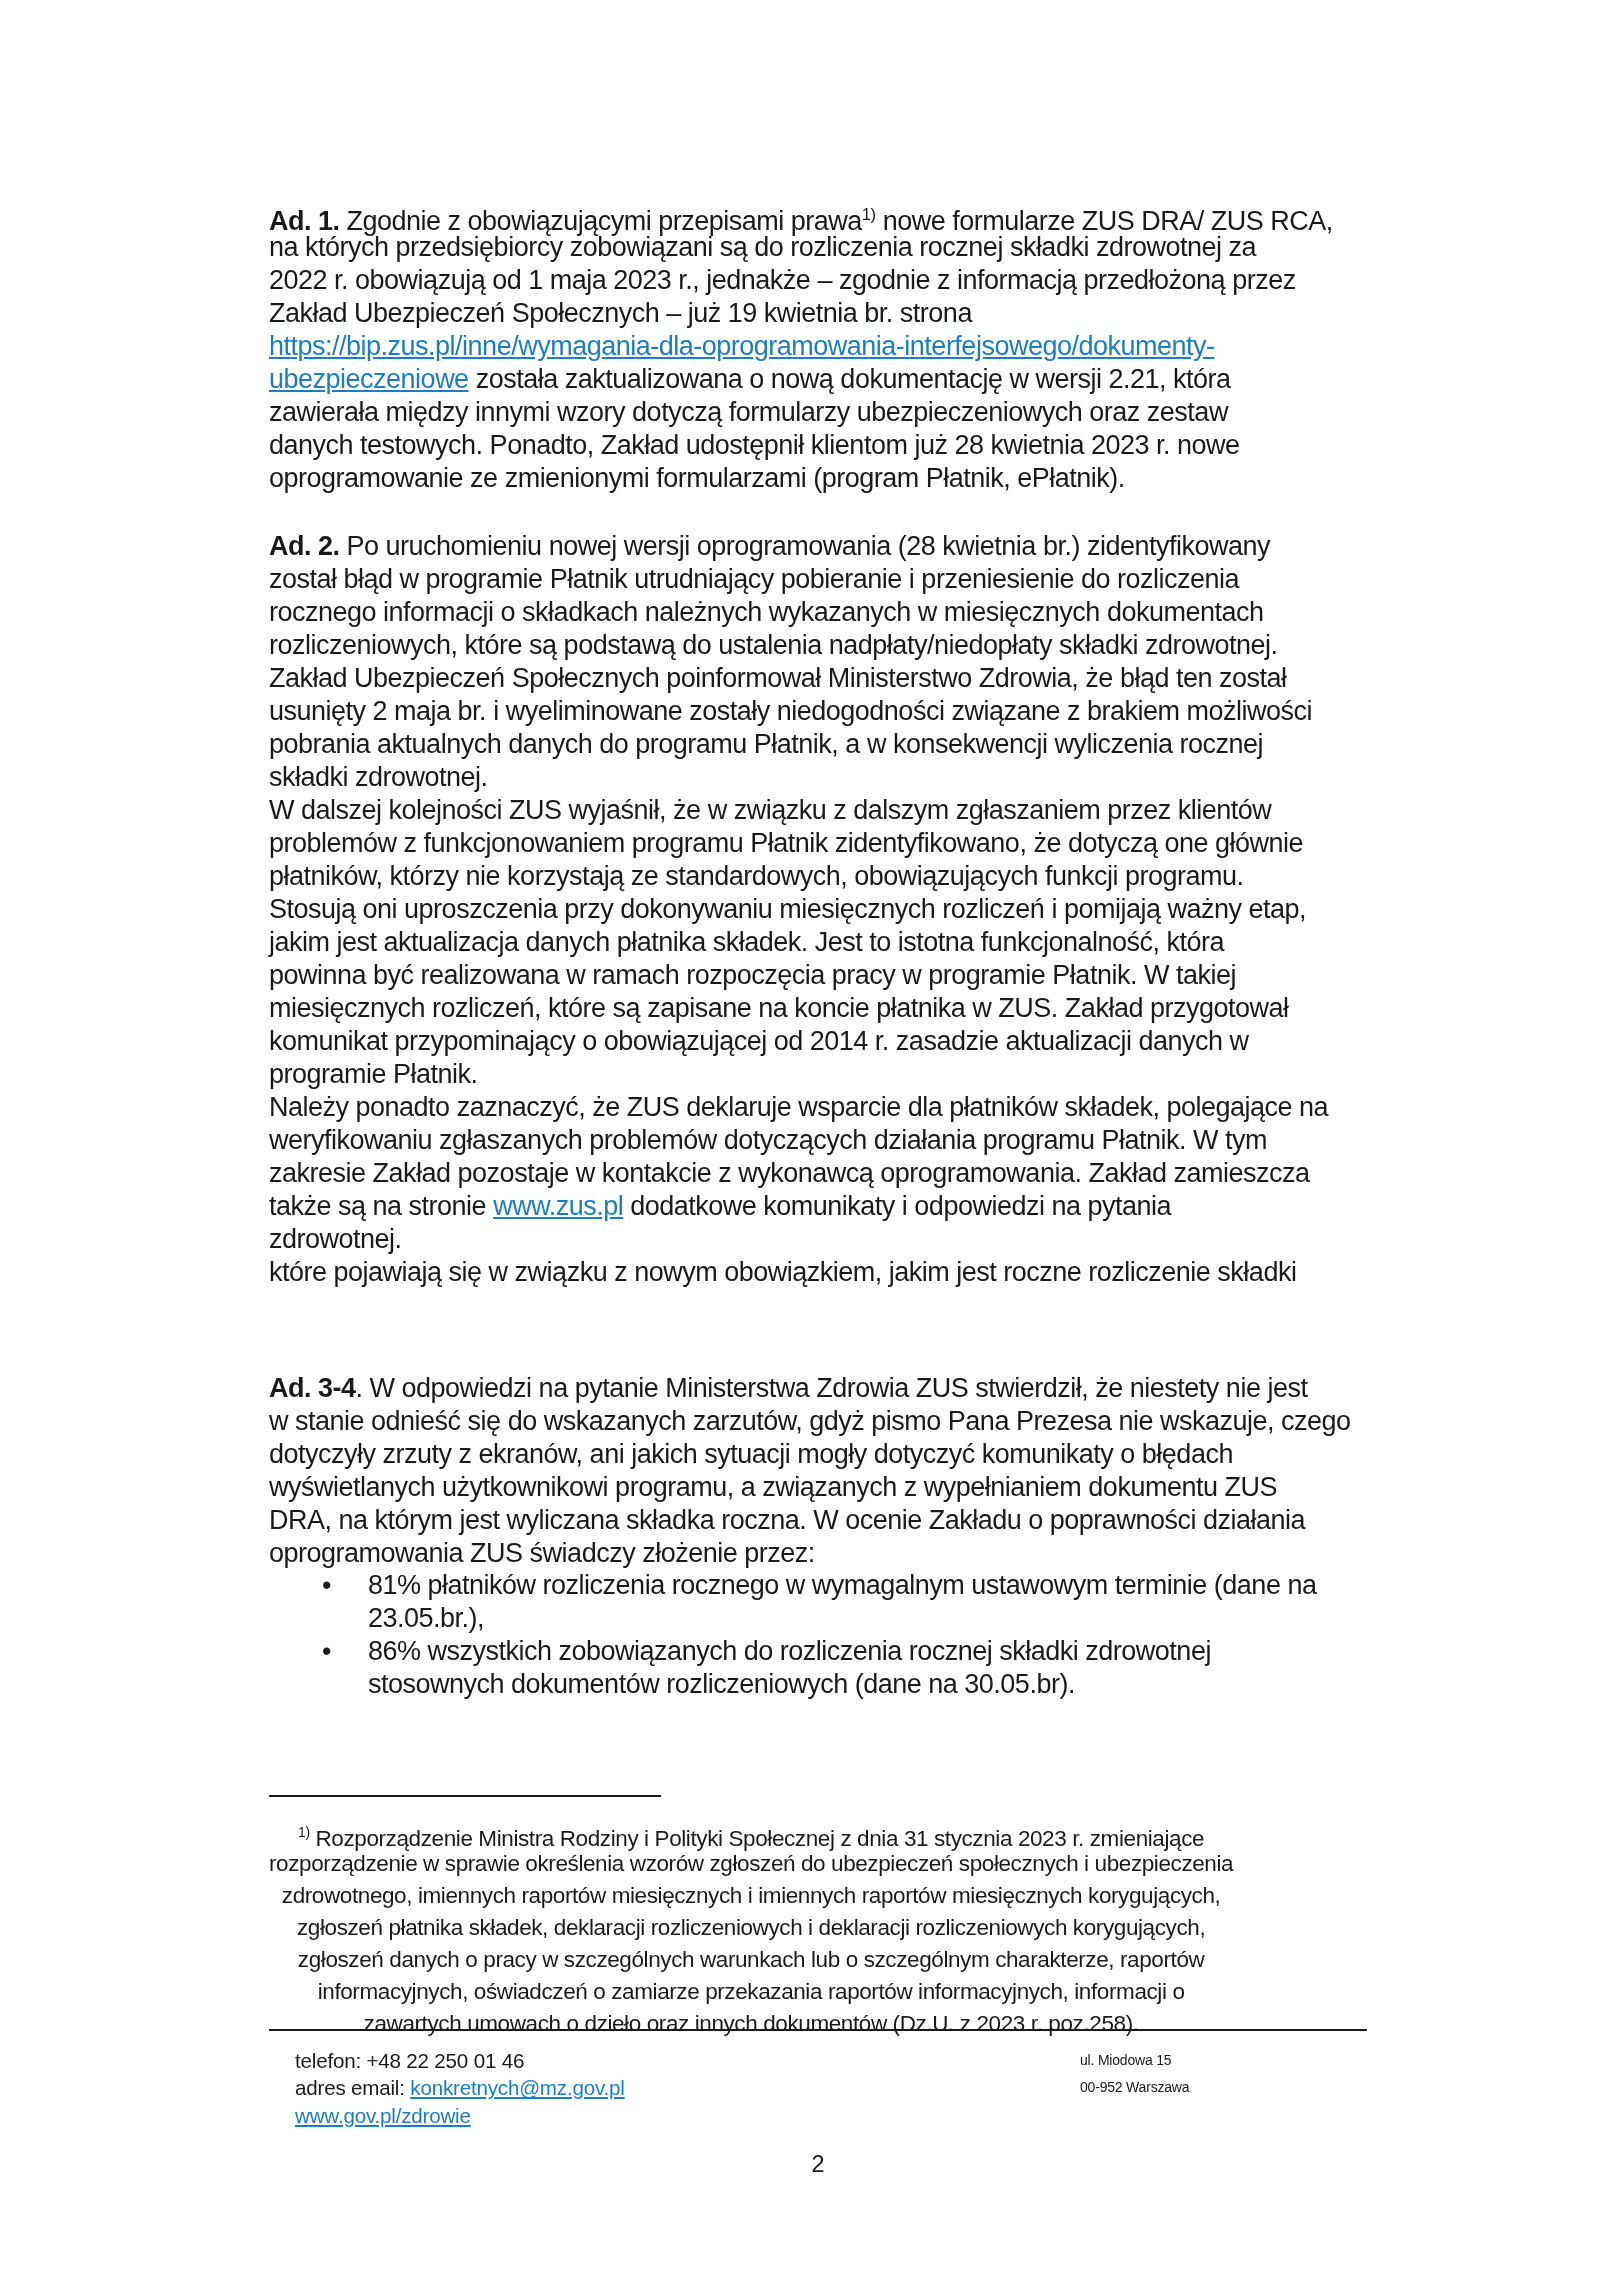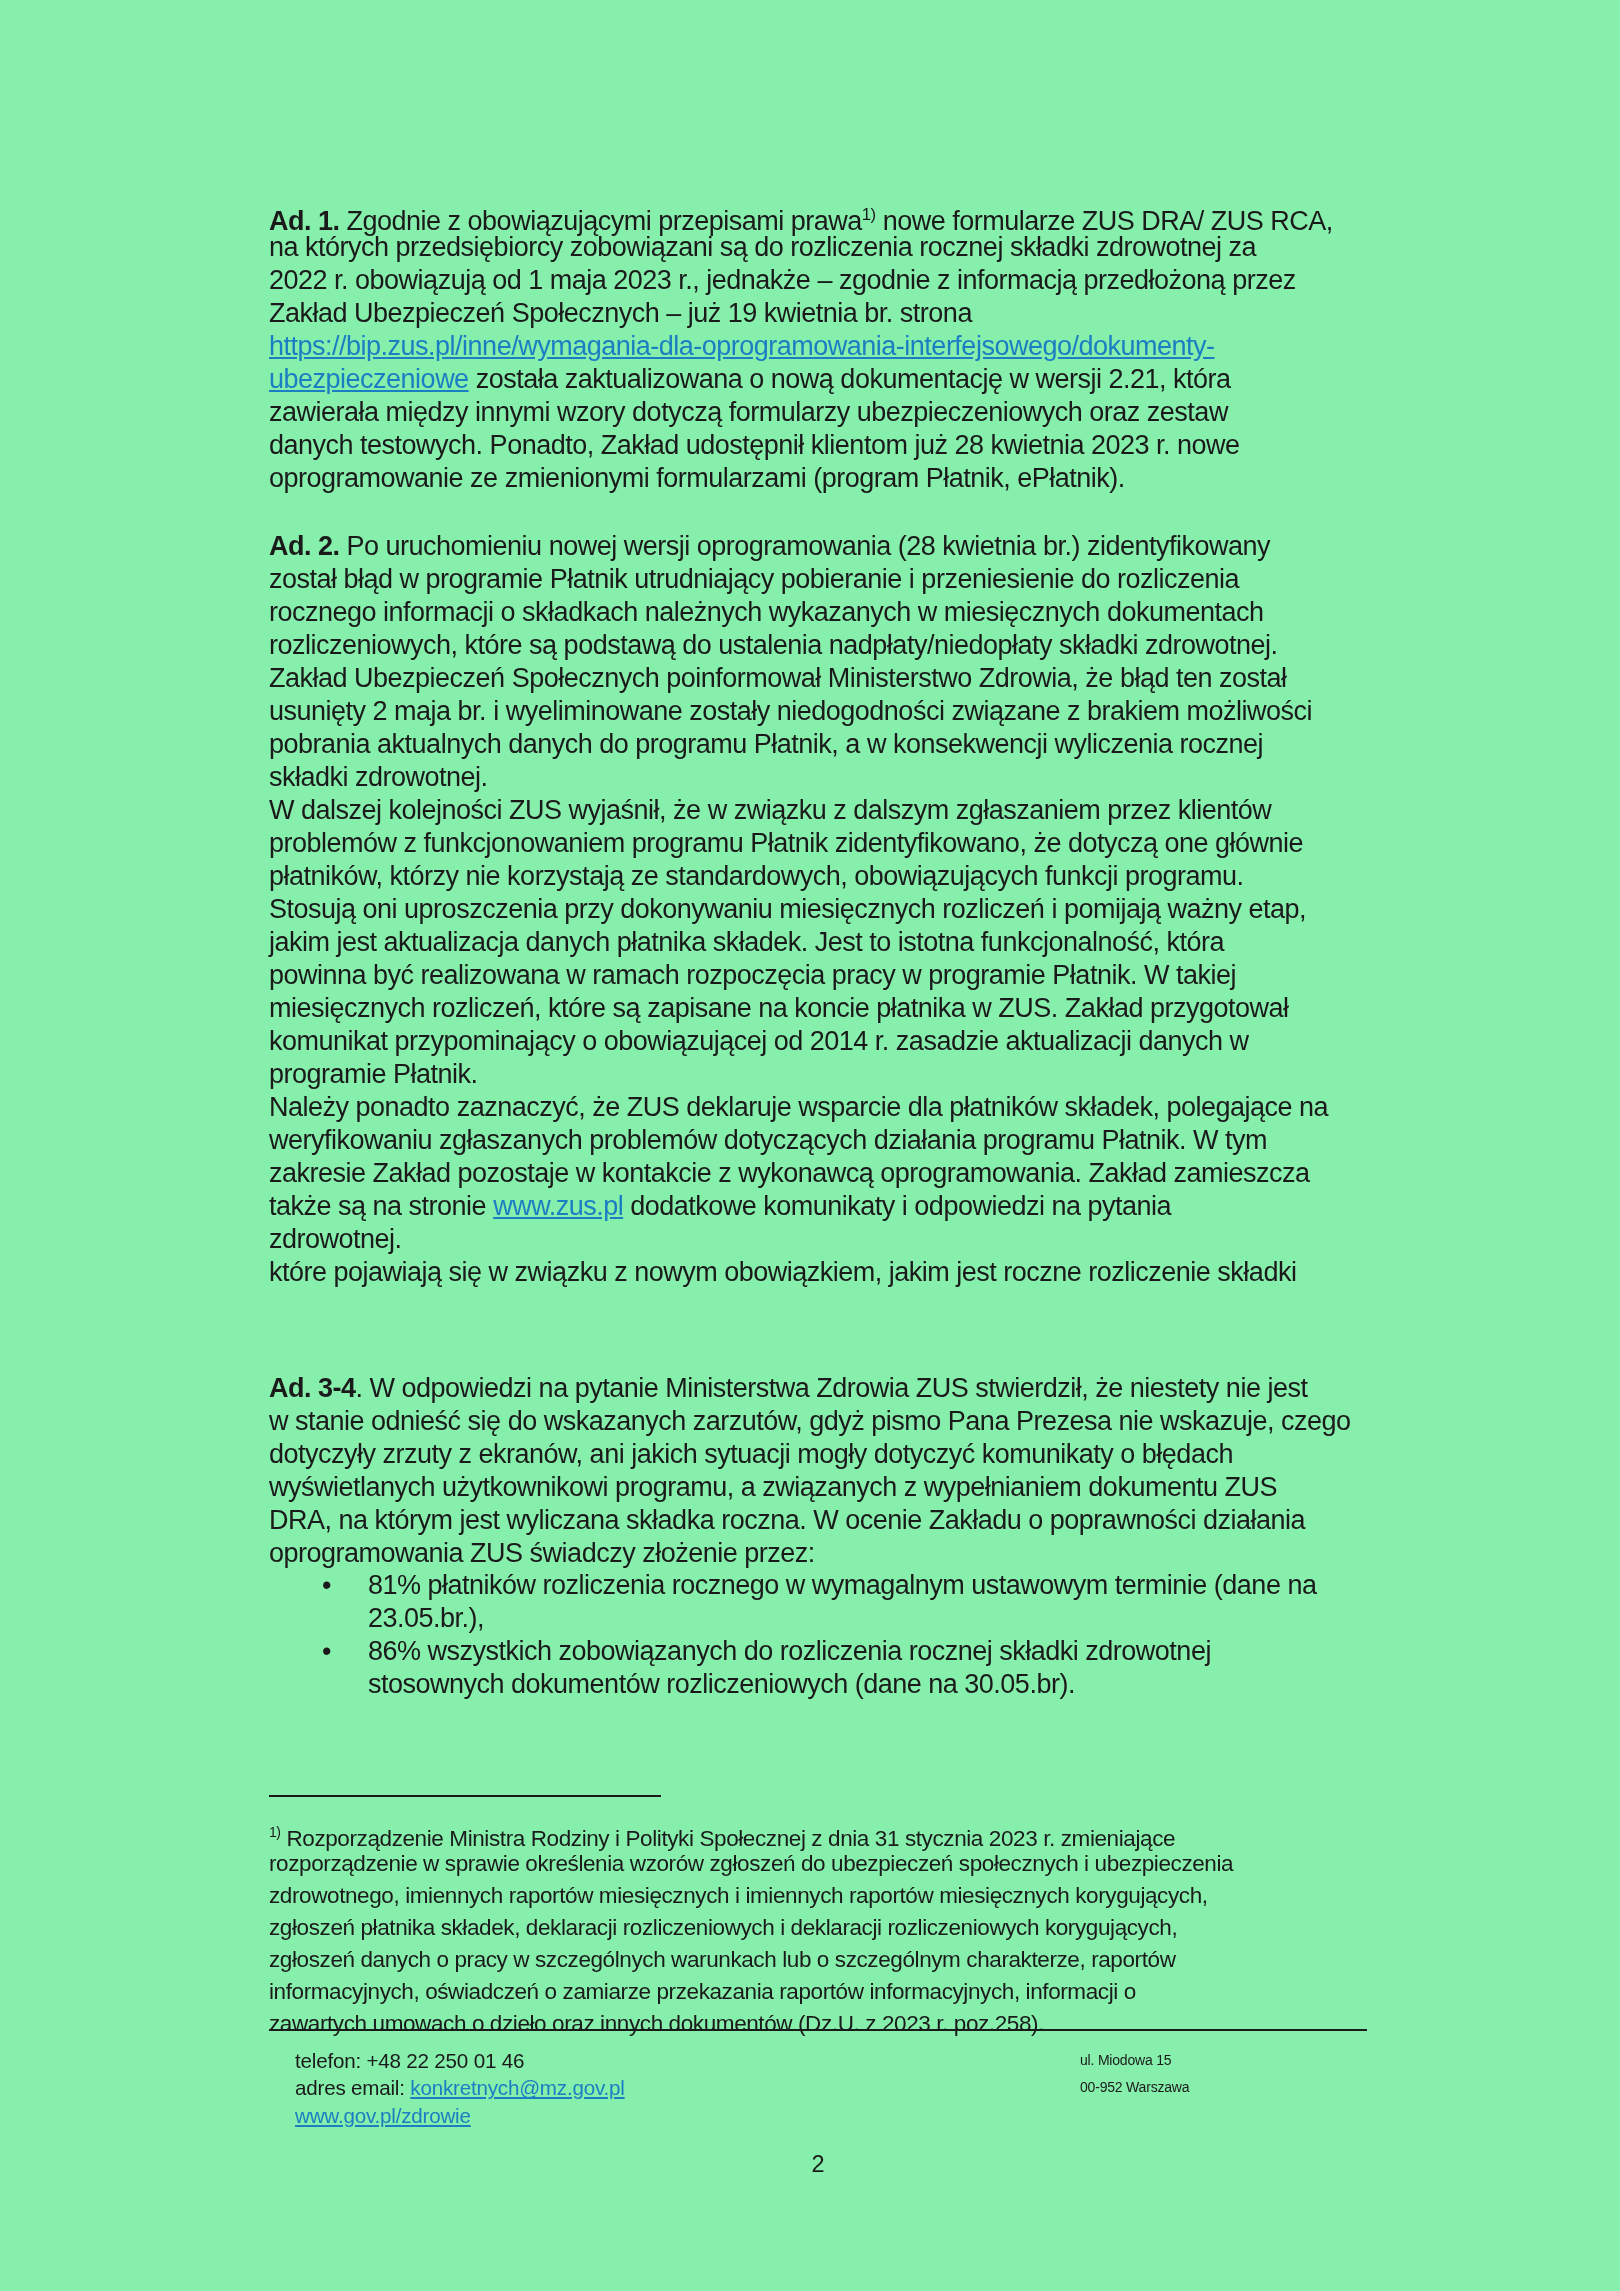--- a/index.html
+++ b/index.html
@@ -1,39 +1,39 @@
 <!DOCTYPE html>
 <html lang="pl" style="--text: #1a1a1a; --link: #1b7ec2; --line: #1a1a1a;"><head>
 <meta charset="utf-8">
 <style>
   html,body{margin:0;padding:0;background:#e8e8e8;}
   .page{
     position:relative;
     width:1620px;height:2292px;
-    background:#86efac;
+    background:#ffffff;
     overflow:hidden;
     font-family:"Liberation Sans","DejaVu Sans",sans-serif;
     color:var(--text,#1a1a1a);
   }
   .para{position:absolute;left:269px;}
   .body-text{font-size:27px;letter-spacing:-0.5px;}
   .ln{height:33px;line-height:33px;white-space:nowrap;}
   .fn-ln{height:32px;line-height:32px;white-space:nowrap;}
   .fln{height:27.4px;line-height:27.4px;white-space:nowrap;}
   .b{font-weight:bold;}
   .sup{font-size:0.62em;vertical-align:super;}
   .lnk{color:var(--link,#1b7ec2);text-decoration:underline;cursor:pointer;}
   #ad1{top:198px;}
   #ad2{top:522px;margin-top:8px;}
   #ad34{top:1372px;}
   #bullets{position:absolute;left:269px;top:1569px;}
   .bl{position:relative;padding-left:99px;}
   .marker{position:absolute;left:53px;top:0;}
   #fn-sep{position:absolute;left:269px;top:1795px;width:392px;border-top:2px solid var(--line,#1a1a1a);}
-  #footnote{top:1816px;font-size:22.5px;letter-spacing:-0.4px;}
+  #footnote{top:1816px;font-size:22.5px;letter-spacing:-0.4px;text-align:center;}
   #footer-line{position:absolute;left:269px;top:2029px;width:1098px;border-top:2px solid var(--line,#1a1a1a);}
   #footer-left{position:absolute;left:269px;top:2047px;font-size:20.6px;letter-spacing:-0.2px;margin-left:26px;}
   #footer-right{position:absolute;left:1080px;top:2047px;font-size:14px;letter-spacing:-0.2px;}
   #page-num{position:absolute;left:269px;top:2151px;width:1098px;text-align:center;font-size:23.5px;}
 </style>
 </head>
 <body>
 
 <div class="page">
 

